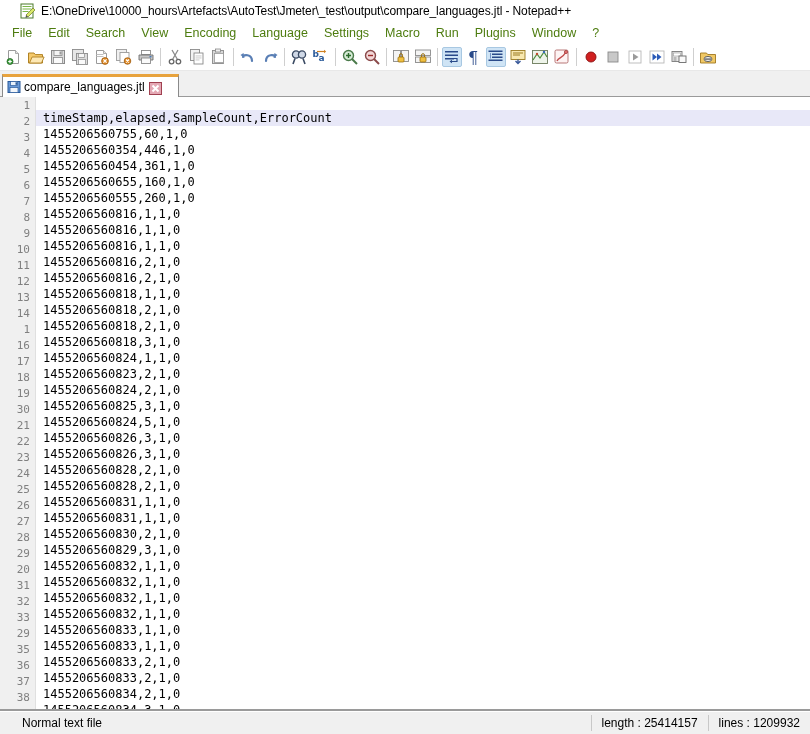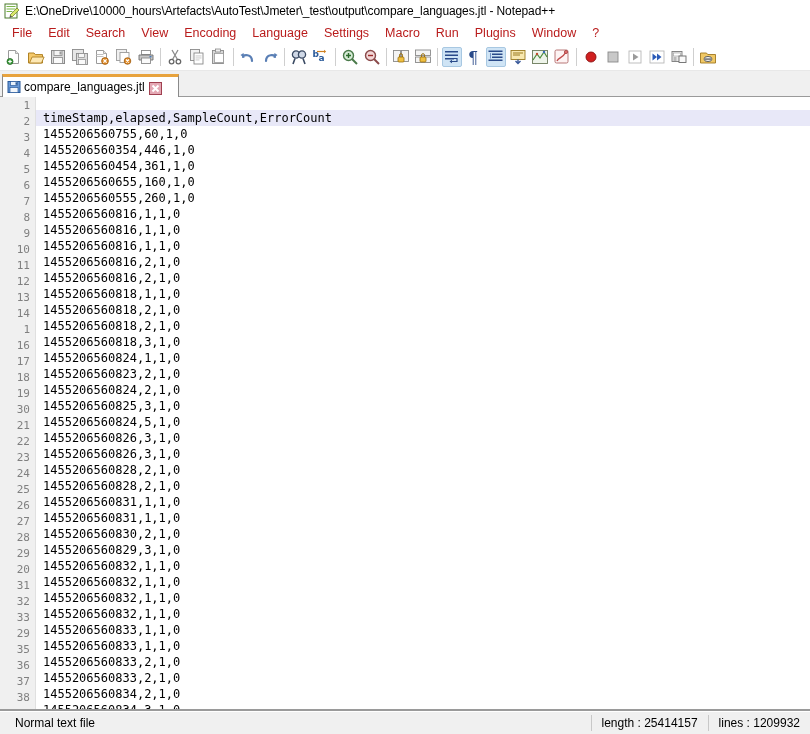--- a/index.html
+++ b/index.html
@@ -22,21 +22,21 @@
     flex-direction: column;
     background: #ffffff;
   }
 
   
   .titlebar {
     height: 22px;
     display: flex;
     align-items: center;
     background: #ffffff;
-    padding-left: 4px;
+    padding-left: 20px;
     flex: 0 0 auto;
   }
   .title-icon {
     width: 16px;
     height: 16px;
     margin-right: 5px;
     position: relative;
     flex: 0 0 auto;
   }
   .title-text {
@@ -50,21 +50,21 @@
   .menubar {
     height: 21px;
     display: flex;
     align-items: center;
     background: #ffffff;
     padding-left: 4px;
     flex: 0 0 auto;
   }
   .menu-item {
     font-size: 12.5px;
-    color: #b91c1c;
+    color: #4d7c0f;
     padding: 2px 8px 2px 8px;
     white-space: nowrap;
     cursor: default;
   }
 
   
   .toolbar {
     height: 27px;
     background: #ffffff;
     display: flex;
@@ -192,21 +192,21 @@
     height: 22px;
     background: #f0f0f0;
     display: flex;
     align-items: center;
     flex: 0 0 auto;
     border-top: 1px solid #ffffff;
     font-size: 12px;
     color: #000000;
   }
   .sb-left {
-    padding-left: 15px;
+    padding-left: 22px;
     flex: 1 1 auto;
     white-space: nowrap;
   }
   .sb-cell {
     padding: 0 10px;
     white-space: nowrap;
     border-left: 1px solid #c8c8c8;
     height: 16px;
     line-height: 16px;
     display: flex;

